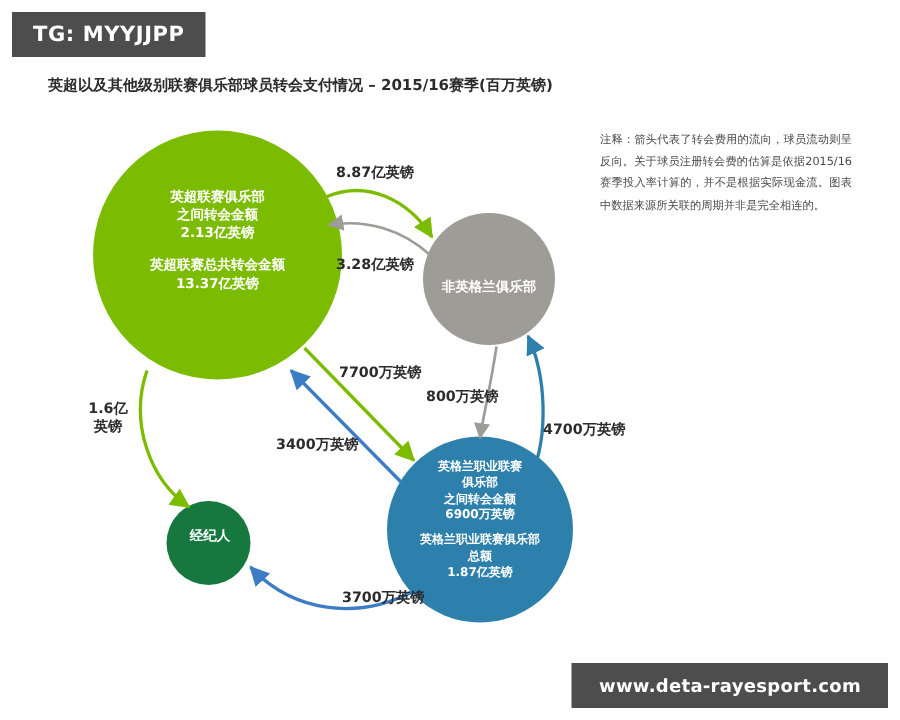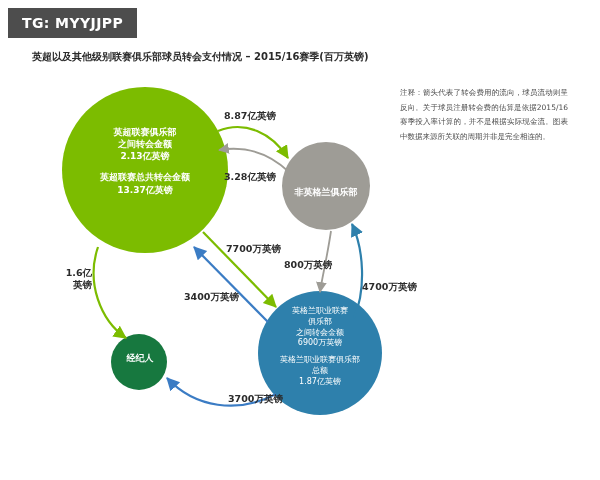--- a/index.html
+++ b/index.html
@@ -65,21 +65,21 @@
     width: 166px;
     font-size: 9px;
     font-weight: bold;
   }
   #epl-label .gap { display:block; height:9px; }
   #efl-label {
     left: 258px;
     top: 306px;
     width: 124px;
     font-size: 8px;
-    font-weight: normal;
+    font-weight: bold;
   }
   #efl-label .gap { display:block; height:6px; }
   #non-eng-label {
     left: 278px;
     top: 186px;
     width: 96px;
     font-size: 9px;
     font-weight: bold;
     color: #ffffff;
   }
@@ -99,21 +99,21 @@
     color: #2b2b2b;
     white-space: nowrap;
     line-height: 1.25;
   }
   #f-epl-non   { left: 224px; top: 110px; }
   #f-non-epl   { left: 224px; top: 155px; margin-top: 16px; }
   #f-epl-efl   { left: 226px; top: 243px; }
   #f-efl-epl   { left: 184px; top: 291px; text-align: center; }
   #f-efl-non   { left: 284px; top: 259px; }
   #f-non-efl   { left: 362px; top: 281px; }
-  #f-epl-agt   { left: 52px;  top: 267px; white-space: normal; width: 40px; text-align:right;}
+  #f-epl-agt   { left: 52px;  top: 267px; white-space: normal; width: 40px; text-align:center;}
   #f-efl-agt   { left: 196px; top: 393px; padding-left: 32px; }
 
   
   .side-note {
     position: absolute;
     font-size: 7.5px;
     color: #4a4a4a;
     line-height: 1.95;
     width: 168px;
     text-align: justify;
@@ -217,14 +217,15 @@
   <div class="flow-label" id="f-efl-non">800万英镑</div>
   <div class="flow-label" id="f-non-efl">4700万英镑</div>
   <div class="flow-label" id="f-epl-agt">
     <span>1.6亿</span><br>
     <span>英镑</span>
   </div>
   <div class="flow-label" id="f-efl-agt">3700万英镑</div>
 
   <div class="side-note" id="note-block">注释：箭头代表了转会费用的流向，球员流动则呈反向。关于球员注册转会费的估算是依据2015/16赛季投入率计算的，并不是根据实际现金流。图表中数据来源所关联的周期并非是完全相连的。</div>
 
+  <div id="watermark">www.deta-rayesport.com</div>
 
 </div>
 
 </body></html>

